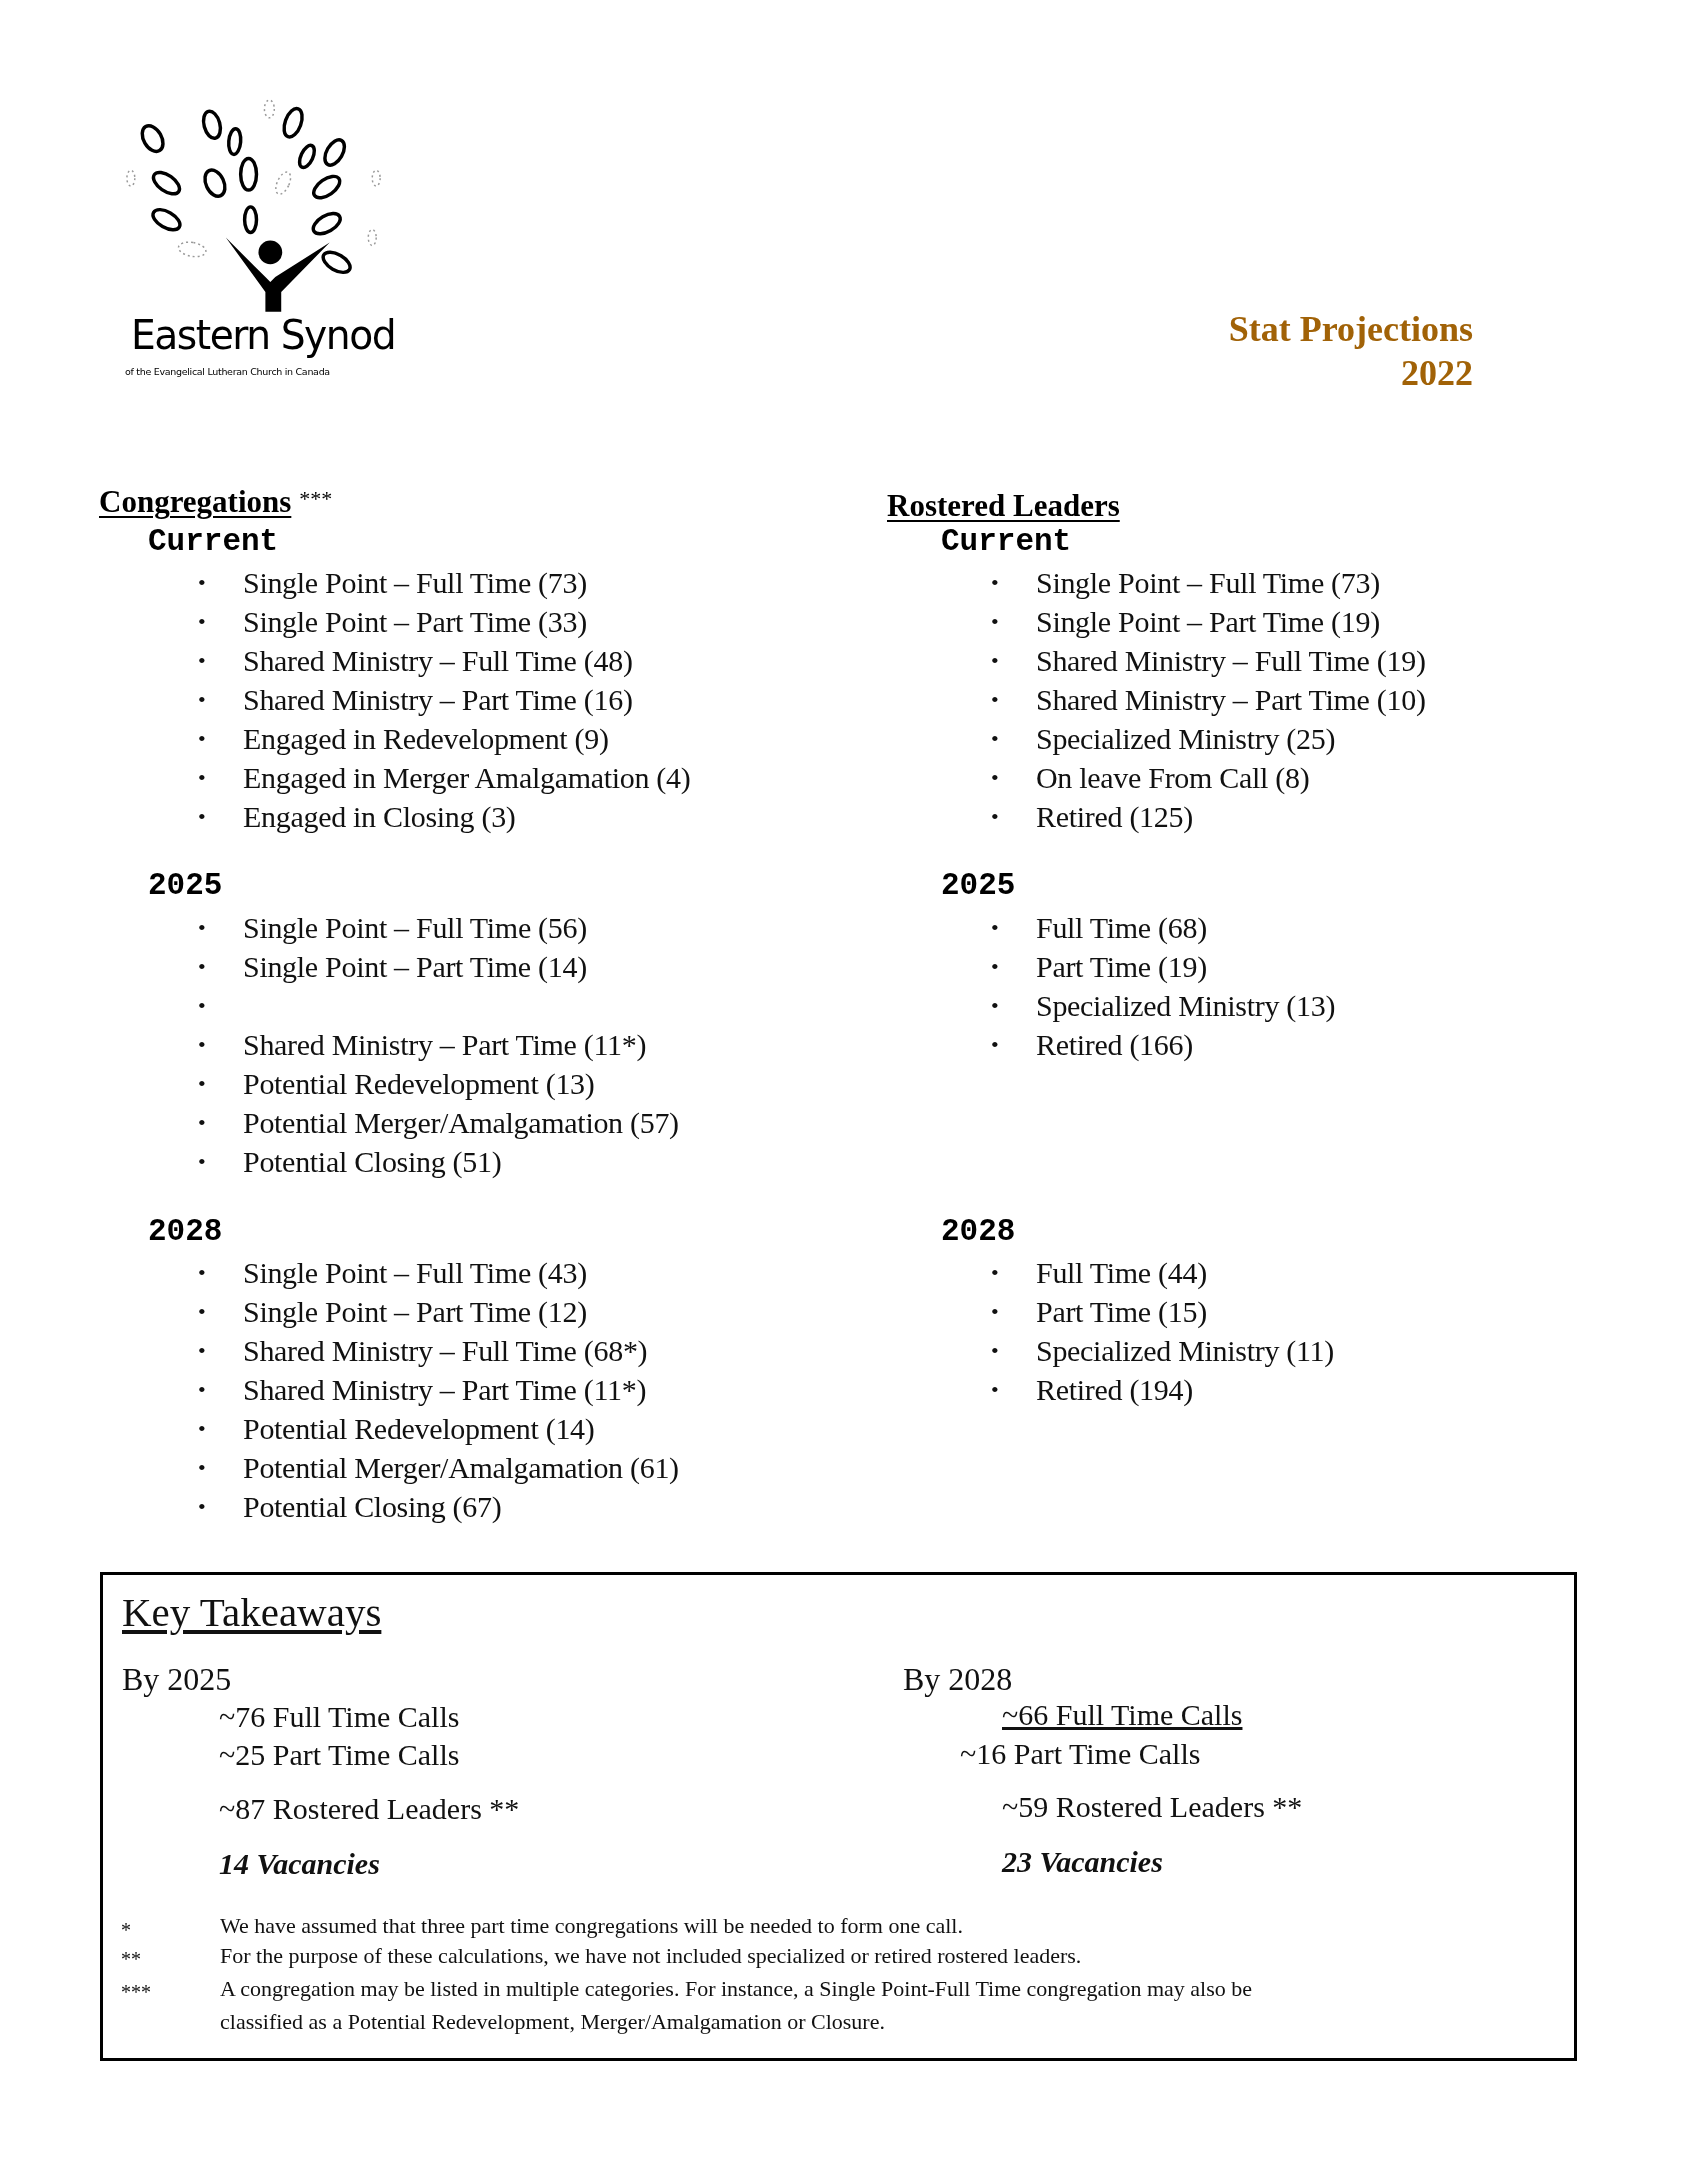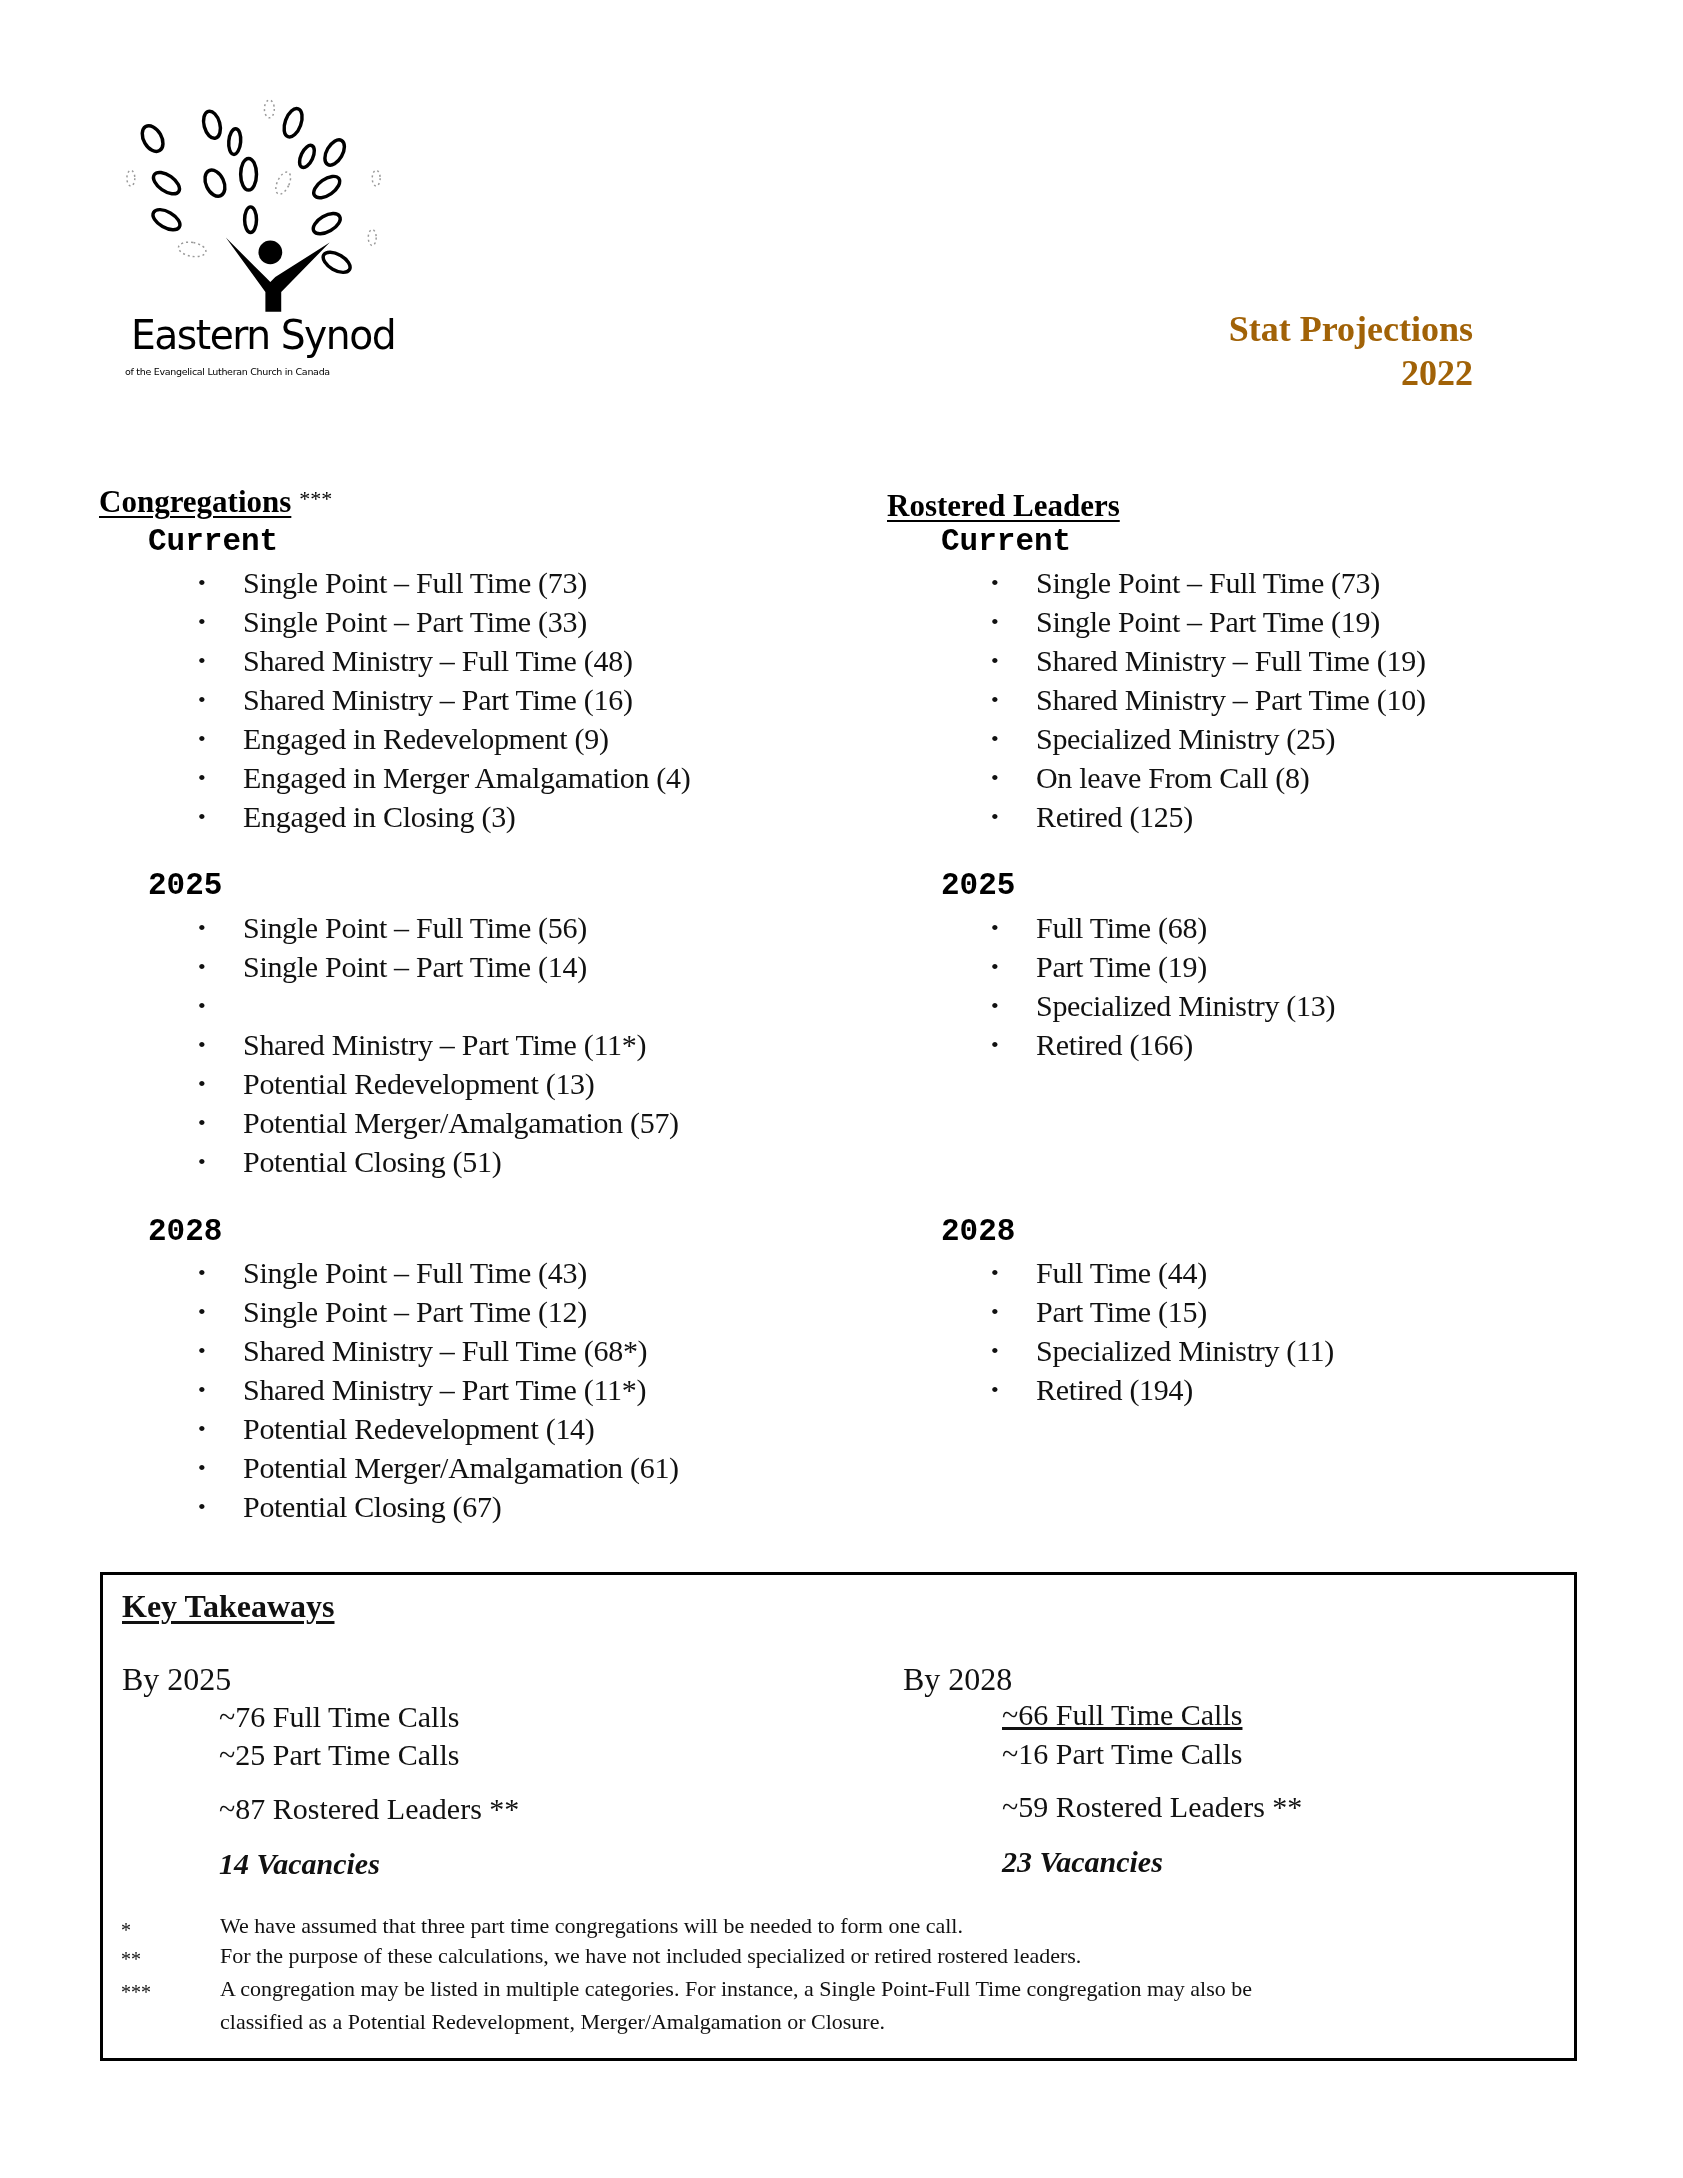--- a/index.html
+++ b/index.html
@@ -10,21 +10,21 @@
   .logo-sub { position:absolute; left:8px; top:287px; font-family:"DejaVu Sans", "Liberation Sans", sans-serif; font-size:9.5px; letter-spacing:-0.3px; white-space:nowrap; color:#000; }
   .title { right:210px; top:307px; text-align:right; font-weight:bold; font-size:36px; line-height:44px; color:#a16207; }
   .section-heading { font-weight:bold; font-size:31px; text-decoration:underline; text-decoration-thickness:2px; text-underline-offset:4px; white-space:nowrap; color:#000; }
   .section-heading .stars { font-weight:normal; text-decoration:none; display:inline-block; font-size:22px; vertical-align:6px; margin-left:8px; }
   .group-heading { font-weight:bold; font-size:31px; white-space:nowrap; color:#000;font-family:Liberation Mono, monospace; }
   .list { list-style:none; margin:0; padding:0; }
   .list li { position:relative; height:39px; line-height:39px; font-size:30px; white-space:nowrap; }
   .list li .bullet { position:absolute; left:0; top:0; font-size:22px; }
   .list li .txt { position:absolute; left:45px; top:0; letter-spacing:-0.3px; }
   .box { left:100px; top:1572px; width:1477px; height:489px; border:3px solid #000; box-sizing:border-box; }
-  .kt-heading { font-weight:bold; font-size:32px; text-decoration:underline; text-underline-offset:4px; white-space:nowrap; }
+  .kt-heading { font-weight:normal; font-size:41px; text-decoration:underline; text-underline-offset:4px; white-space:nowrap; }
   .kt-by { font-size:32px; white-space:nowrap; }
   .kt-line { font-size:30px; white-space:nowrap; }
   .kt-vac { font-size:30px; font-weight:bold; font-style:italic; white-space:nowrap; }
   .fn { font-size:22px; white-space:nowrap; line-height:30px; }
   .fn-mark { font-size:20px; }
 </style>
 </head>
 <body>
 
 <div class="abs logo">
@@ -243,21 +243,21 @@
 <div class="abs kt-heading" style="left:122px; top:1588px;">Key Takeaways</div>
 
 <div class="abs kt-by" style="left:122px; top:1661px;">By 2025</div>
 <div class="abs kt-line" style="left:219px; top:1700px;">~76 Full Time Calls</div>
 <div class="abs kt-line" style="left:219px; top:1738px;">~25 Part Time Calls</div>
 <div class="abs kt-line" style="left:219px; top:1792px;">~87 Rostered Leaders **</div>
 <div class="abs kt-vac" style="left:219px; top:1847px;">14 Vacancies</div>
 
 <div class="abs kt-by" style="left:903px; top:1661px;">By 2028</div>
 <div class="abs kt-line" style="left:1002px; top:1698px;text-decoration:underline;">~66 Full Time Calls</div>
-<div class="abs kt-line" style="left:1002px; top:1737px;">~16 Part Time Calls</div>
+<div class="abs kt-line" style="left:960px; top:1737px;">~16 Part Time Calls</div>
 <div class="abs kt-line" style="left:1002px; top:1790px;">~59 Rostered Leaders **</div>
 <div class="abs kt-vac" style="left:1002px; top:1845px;">23 Vacancies</div>
 
 <div class="abs fn fn-mark" style="left:121px; top:1915px;">*</div>
 <div class="abs fn" style="left:220px; top:1911px;">We have assumed that three part time congregations will be needed to form one call.</div>
 
 <div class="abs fn fn-mark" style="left:121px; top:1944px;">**</div>
 <div class="abs fn" style="left:220px; top:1941px;">For the purpose of these calculations, we have not included specialized or retired rostered leaders.</div>
 
 <div class="abs fn fn-mark" style="left:121px; top:1977px;">***</div>

